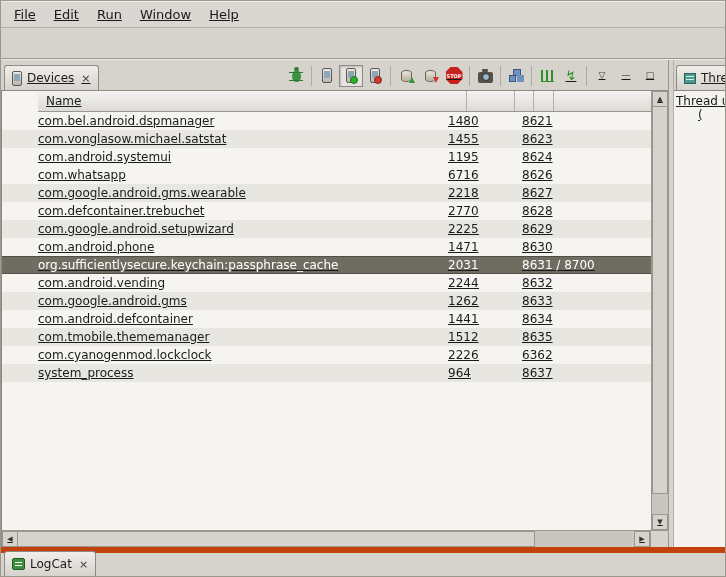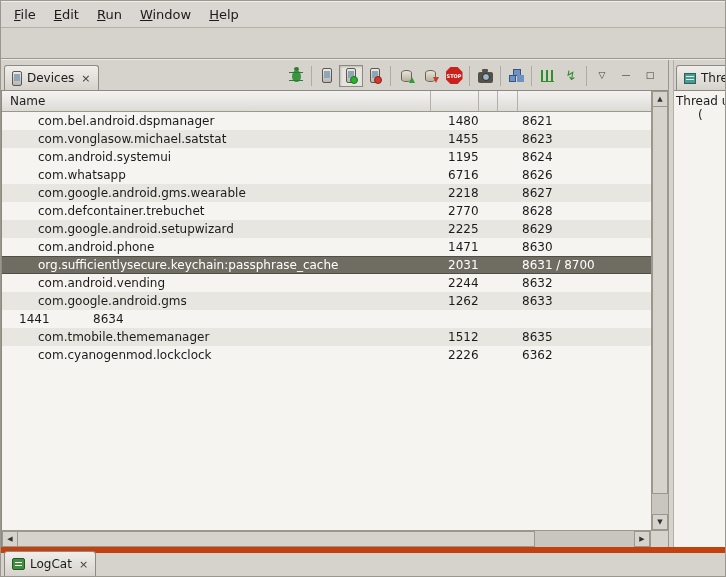--- a/index.html
+++ b/index.html
@@ -5,28 +5,28 @@
   * { margin:0; padding:0; box-sizing:border-box; }
   html,body { width:726px; height:577px; overflow:hidden; }
   body {
     font-family:"DejaVu Sans","Liberation Sans",sans-serif;
     font-size:12px; color:#1b1b1b; background:#d6d3cd;
   }
   .window { width:726px; height:577px; display:flex; flex-direction:column; border:1px solid #9a978f; }
 
   
   .menubar { height:27px; flex:0 0 27px; display:flex; align-items:center; padding-left:4px;
-    background:#dad7d2; border-top:1px solid #f0eeea; border-bottom:1px solid #b3b0aa; }
+    background:#dad7d2; border-top:1px solid #f0eeea; border-bottom:1px solid #b3b0aa;text-decoration:underline; }
   .menu-item { display:inline-block; padding:4px 9px; font-size:13px; cursor:default; }
   .menu-item::first-letter { text-decoration:underline; }
 
   .toolstrip { height:32px; flex:0 0 32px; background:#d6d3cd; border-bottom:2px groove #eceae6; }
 
   
-  .main { flex:1; display:flex; min-height:0; }
+  .main { flex:1; display:flex; min-height:0;text-decoration:underline; }
   .left-pane { width:668px; flex:0 0 668px; display:flex; flex-direction:column; border-right:1px solid #9a978f; background:#d6d3cd; }
   .sash { width:4px; flex:0 0 4px; background:#d6d3cd; }
   .right-pane { flex:1; display:flex; flex-direction:column; overflow:hidden; border-left:1px solid #b3b0aa; }
 
   
   .pane-header { height:31px; flex:0 0 31px; display:flex; align-items:flex-end; padding:3px 3px 0 3px;
     background:#d6d3cd; border-bottom:1px solid #8d8a84; position:relative; }
   .tab { display:flex; align-items:center; gap:5px; height:25px; padding:0 7px; flex-shrink:0;
     border:1px solid #8d8a84; border-bottom:none; border-radius:3px 3px 0 0;
     background:linear-gradient(#f0eeea,#d6d3cd); }
@@ -79,21 +79,21 @@
   .ic-glyph-green { color:#2f8f2f; font-size:13px; line-height:1; }
   .ic-glyph-dark { color:#3a3a3a; font-size:9px; line-height:1; }
   .ic-logcat { width:13px; height:12px; background:#3f8f3f; border:1px solid #235723; border-radius:2px; position:relative; }
   .ic-logcat::after { content:""; position:absolute; left:2px; right:2px; top:3px; height:1px; background:#fff; box-shadow:0 3px 0 #fff; }
   .ic-threads-tab { width:12px; height:11px; background:#4a9a8f; border:1px solid #2d6158; position:relative; }
   .ic-threads-tab::after { content:""; position:absolute; left:1px; right:1px; top:2px; height:1px; background:#d6efe9; box-shadow:0 3px 0 #d6efe9; }
 
   
   .table-wrap { flex:1; display:flex; min-height:0; border-left:1px solid #8d8a84; background:#f5f4f1; }
   .table-left { flex:1; display:flex; flex-direction:column; min-width:0; }
-  .thead { display:flex; height:21px; flex:0 0 21px; background:linear-gradient(#f4f3f1,#dddbd6); border-bottom:1px solid #9a978f; }
+  .thead { display:flex; height:21px; flex:0 0 21px; background:linear-gradient(#f4f3f1,#dddbd6); border-bottom:1px solid #9a978f;margin-left:36px; }
   .th { border-right:1px solid #b3b0aa; display:flex; align-items:center; padding-left:8px; font-size:12px; color:#1b1b1b; }
   .th-name { width:429px; flex:0 0 429px; }
   .th-pid  { width:48px; flex:0 0 48px; }
   .th-s1   { width:19px; flex:0 0 19px; }
   .th-s2   { width:20px; flex:0 0 20px; }
   .th-port { flex:1; border-right:none; }
   .rows { flex:1; overflow:hidden; background:#f5f4f1; }
   .trow { display:flex; height:18px; align-items:center; }
   .trow.even { background:#f5f4f1; }
   .trow.odd  { background:#e8e6e1; }
@@ -296,38 +296,46 @@
                 <div class="cell c-port">8632</div>
               </div>
               <div class="trow odd">
                 <div class="cell c-name">com.google.android.gms</div>
                 <div class="cell c-pid">12623</div>
                 <div class="cell c-s1"></div>
                 <div class="cell c-s2"></div>
                 <div class="cell c-port">8633</div>
               </div>
               <div class="trow even">
+                <div class="cell c-name">com.android.defcontainer</div>
                 <div class="cell c-pid">14411</div>
                 <div class="cell c-s1"></div>
                 <div class="cell c-s2"></div>
                 <div class="cell c-port">8634</div>
               </div>
               <div class="trow odd">
                 <div class="cell c-name">com.tmobile.thememanager</div>
                 <div class="cell c-pid">1512</div>
                 <div class="cell c-s1"></div>
                 <div class="cell c-s2"></div>
                 <div class="cell c-port">8635</div>
               </div>
               <div class="trow even">
                 <div class="cell c-name">com.cyanogenmod.lockclock</div>
                 <div class="cell c-pid">22265</div>
                 <div class="cell c-s1"></div>
                 <div class="cell c-s2"></div>
                 <div class="cell c-port">6362</div>
+              </div>
+              <div class="trow odd">
+                <div class="cell c-name">system_process</div>
+                <div class="cell c-pid">964</div>
+                <div class="cell c-s1"></div>
+                <div class="cell c-s2"></div>
+                <div class="cell c-port">8637</div>
               </div>
             </div>
         </div>
         <div class="vscroll">
           <div class="varrow">▲</div>
           <div class="vtrack">
             <div class="vthumb"></div>
           </div>
           <div class="varrow">▼</div>
         </div>

